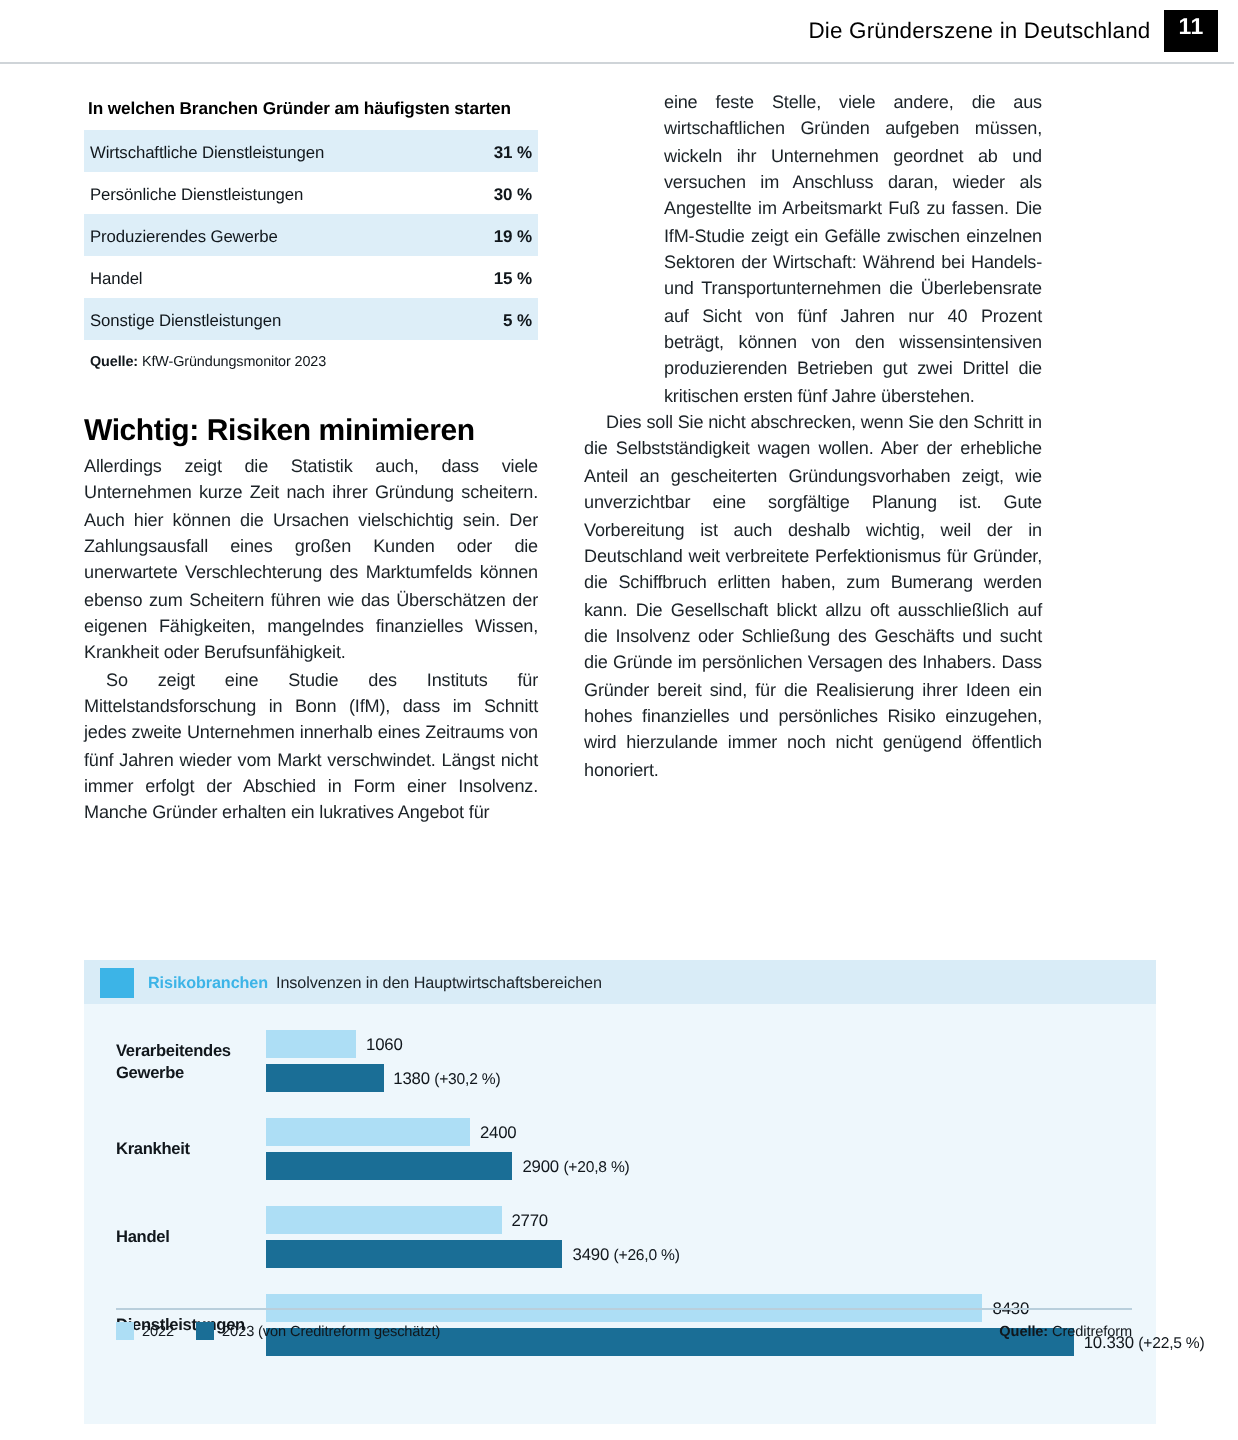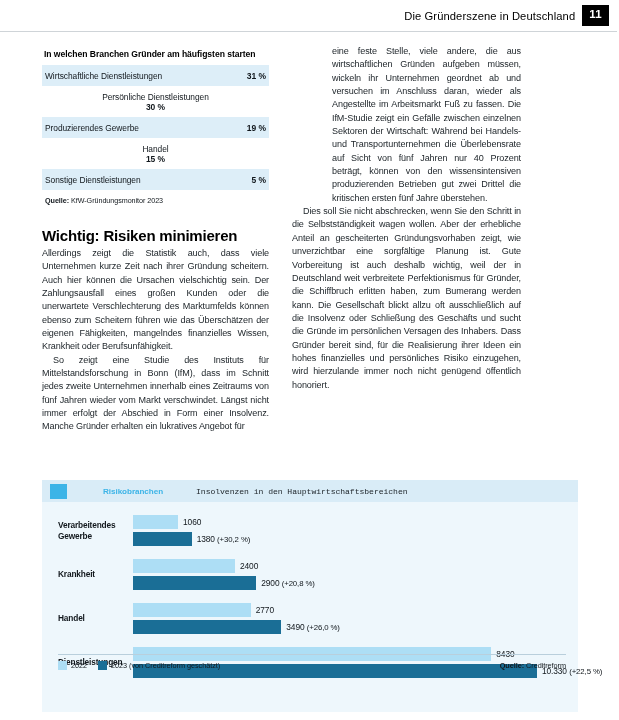--- a/index.html
+++ b/index.html
@@ -78,21 +78,21 @@
   .stat-row {
     display: flex;
     justify-content: space-between;
     align-items: center;
     font-size: 8.4px;
     color: #11171c;
     padding: 5.5px 3px 5.5px 3px;
     letter-spacing: -.05px;
   }
   .stat-row.shade { background: #ddeef8; }
-  .stat-row.plain { background: #ffffff; flex-direction: column; }
+  .stat-row.plain { background: #ffffff; }
   .stat-row .val { font-weight: bold; font-size: 8.5px; }
   .stat-source {
     font-size: 7.2px;
     color: #11171c;
     padding: 6px 3px 0 3px;
     letter-spacing: -.05px;
   }
   .stat-source b { font-weight: bold; }
 
   
@@ -122,41 +122,39 @@
     width: 536px;
     height: 232px;
     background: #eef7fc;
   }
   .chart-head {
     height: 22px;
     display: flex;
     align-items: center;
     background: #d9ecf7;
     padding-left: 8px;
-    gap: 29px;
   }
   .chart-head .swatch {
     width: 17px;
     height: 15px;
     background: #3cb4e7;
     margin-right: 7px;
     flex: 0 0 auto;
   }
   .chart-head .kicker {
     font-size: 8.1px;
     color: #3cb4e7;
     font-weight: bold;
     margin-right: 4px;
     letter-spacing: -.05px;
   }
   .chart-head .subject {
     font-size: 8.1px;
     color: #1b2227;
     letter-spacing: -.05px;
-    font-family: Liberation Mono, monospace;
   }
 
   .chart-body {
     position: relative;
     padding: 8px 0 0 0;
     height: 178px;
   }
   .group {
     display: flex;
     align-items: center;

